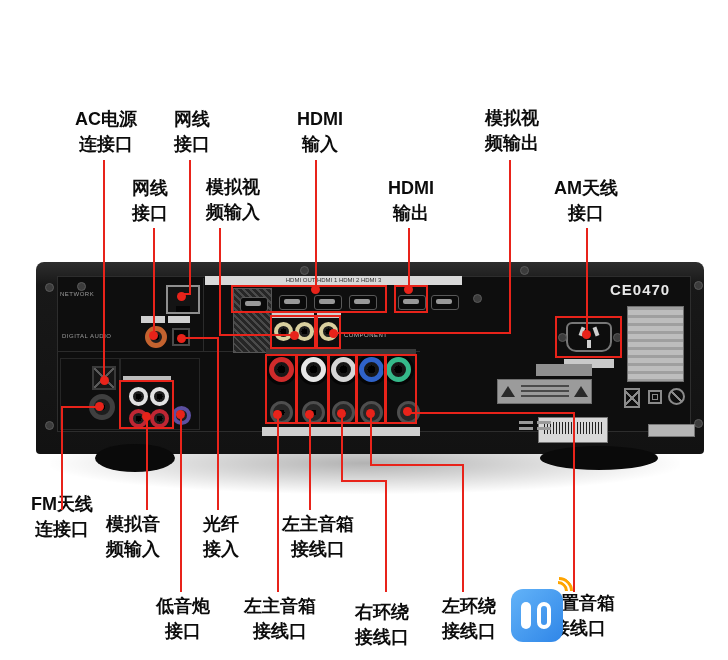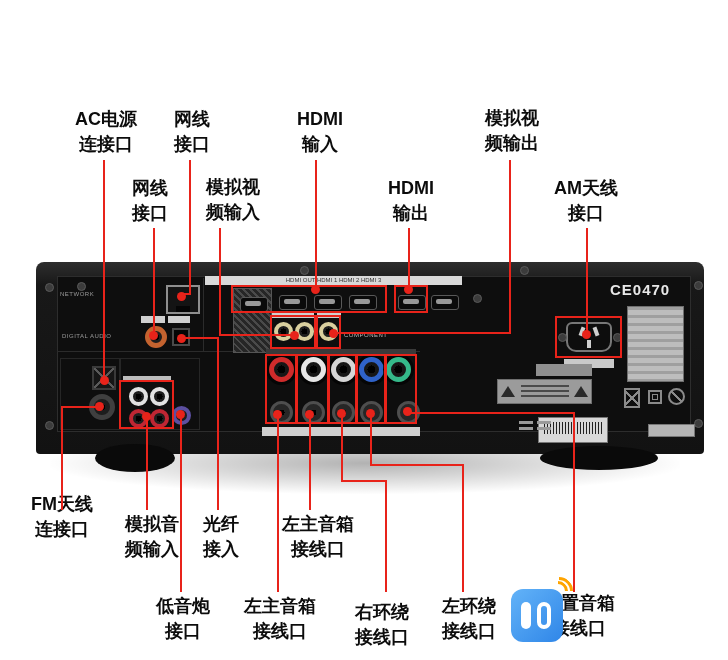--- a/index.html
+++ b/index.html
@@ -240,21 +240,21 @@
   <div class="rb" style="left:555px;top:316px;width:67px;height:42px;"></div>
 
   <div class="lbl" style="left:62px;top:492px;">
     <span>FM天线</span>
     <span>连接口</span>
   </div>
   <div class="hl" style="left:61px;top:406px;width:38px;"></div>
   <div class="vl" style="left:61px;top:406px;height:104px;"></div>
   <div class="dot" style="left:95px;top:402px;"></div>
 
-  <div class="lbl" style="left:152px;top:512px;">
+  <div class="lbl" style="left:133px;top:512px;">
     <span>模拟音</span>
     <span>频输入</span>
   </div>
   <div class="vl" style="left:146px;top:416px;height:94px;"></div>
   <div class="dot" style="left:142px;top:412px;"></div>
   <div class="rb" style="left:119px;top:380px;width:55px;height:49px;"></div>
 
   <div class="lbl" style="left:221px;top:512px;">
     <span>光纤</span>
     <span>接入</span>

